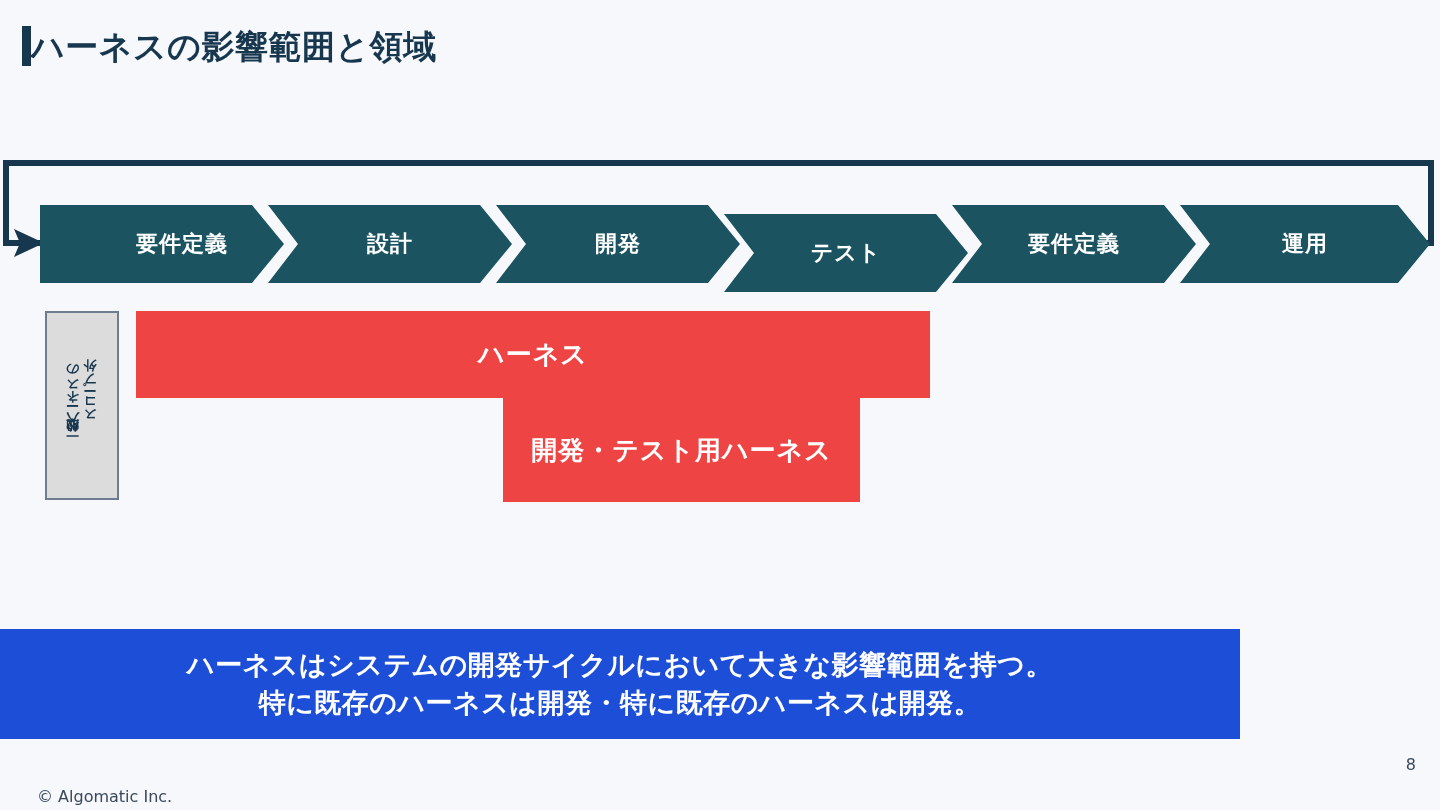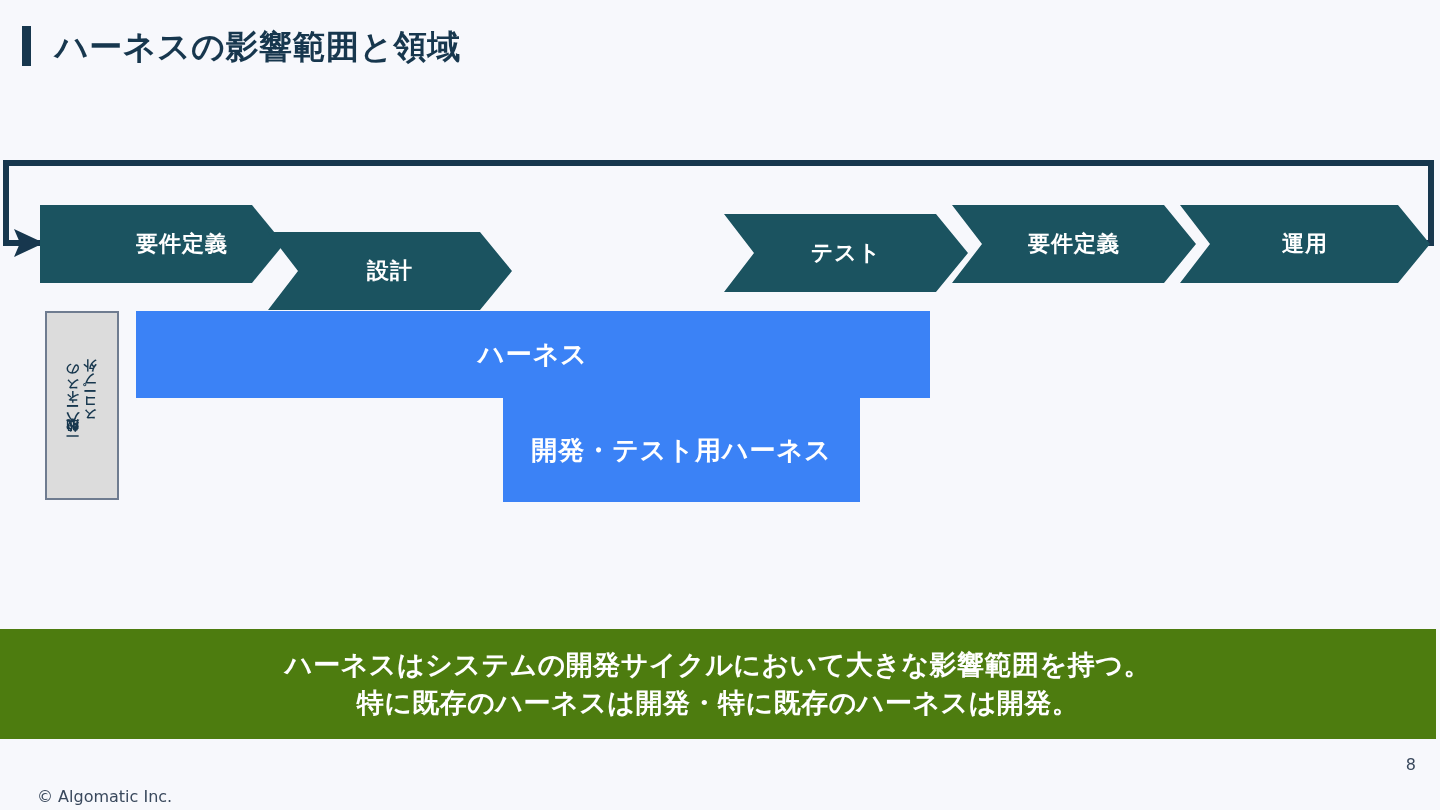--- a/index.html
+++ b/index.html
@@ -16,21 +16,21 @@
     position: relative;
   }
 
   
   .title-row {
     position: absolute;
     left: 22px;
     top: 26px;
     display: flex;
     align-items: center;
-    gap: 24px;
+    gap: 0;
   }
   .title-bar {
     width: 9px;
     height: 40px;
     background: #17374e;
     flex: none;
   }
   .title-text {
     font-size: 33px;
     font-weight: 700;
@@ -104,21 +104,21 @@
     color: #17374e;
     line-height: 1.35;
     text-align: center;
     white-space: pre;
     letter-spacing: 0px;
   }
 
   
   .cov-bar {
     position: absolute;
-    background: #3b82f6;
+    background: #ef4444;
     color: #ffffff;
     display: flex;
     align-items: center;
     justify-content: center;
     font-size: 26px;
     font-weight: 700;
     letter-spacing: 1px;
     white-space: nowrap;
   }
   .cov-bar.harness {
@@ -132,23 +132,23 @@
     top: 398px;
     width: 357px;
     height: 104px;
   }
 
   
   .banner {
     position: absolute;
     left: 0;
     top: 629px;
-    width: 1436px;
+    width: 1240px;
     height: 110px;
-    background: #4d7c0f;
+    background: #1d4ed8;
     display: flex;
     flex-direction: column;
     align-items: center;
     justify-content: center;
     gap: 4px;
   }
   .banner-line {
     color: #ffffff;
     font-size: 27px;
     font-weight: 700;
@@ -186,22 +186,25 @@
 <div class="diagram">
 
   <svg class="loop-svg" viewBox="0 0 1440 300">
     <path d="M 40 243 L 6 243 L 6 163 L 1431 163 L 1431 243 L 1405 243" fill="none" stroke="#17374e" stroke-width="6" stroke-linejoin="miter"></path>
     <polygon points="44,243 14,229 20,243 14,257" fill="#17374e"></polygon>
   </svg>
 
   <div class="phase first" style="left:40px; width:244px;">
     <span>要件定義</span>
   </div>
-  <div class="phase notched" style="left:268px; width:244px;margin-top:27px;">
+  <div class="phase notched" style="left:268px; width:244px;">
     <span>設計</span>
+  </div>
+  <div class="phase notched" style="left:496px; width:244px;">
+    <span>開発</span>
   </div>
   <div class="phase notched" style="left:724px; width:244px;margin-top:9px;">
     <span>テスト</span>
   </div>
   <div class="phase notched" style="left:952px; width:244px;">
     <span>要件定義</span>
   </div>
   <div class="phase notched" style="left:1180px; width:250px;">
     <span>運用</span>
   </div>

